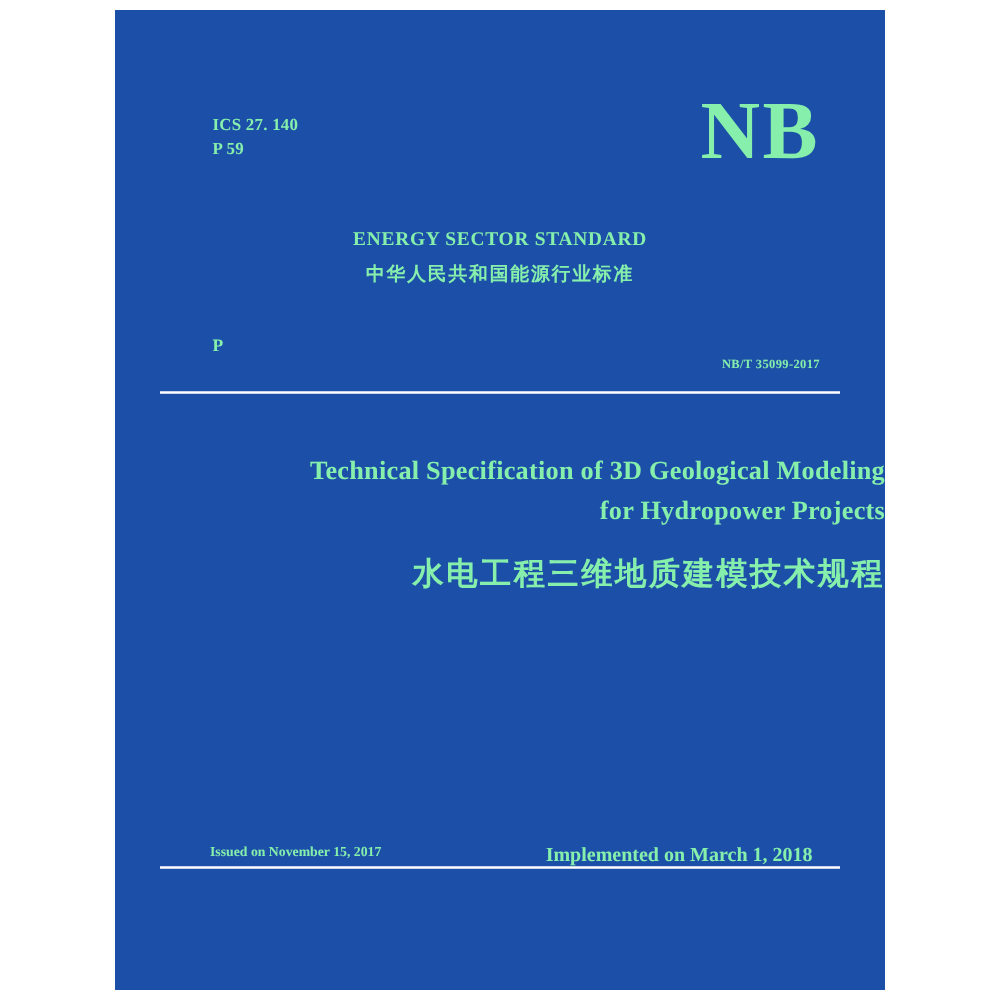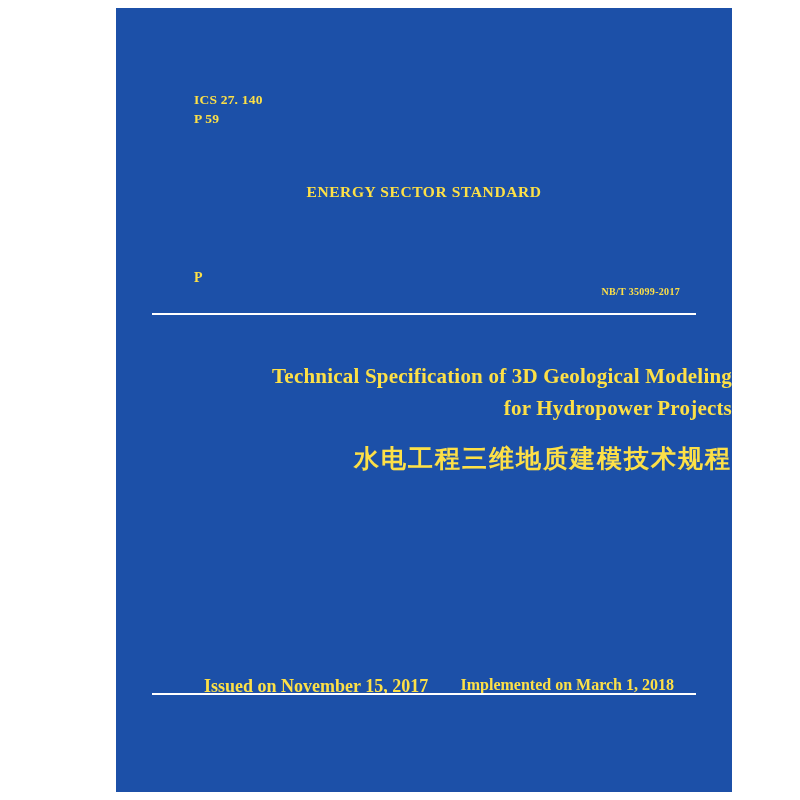--- a/index.html
+++ b/index.html
@@ -21,23 +21,22 @@
     background: #ffffff;
   }
 
   .cover {
     position: absolute;
     left: 92px;
     top: 8px;
     width: 616px;
     height: 784px;
     background: #1c50a8;
-    color: #fde047;
+    color: #86efac;
     box-sizing: border-box;
-    margin-left: 24px;
   }
 
   
   .top-block {
     position: absolute;
     left: 0;
     top: 72px;
     width: 100%;
     height: 100px;
     box-sizing: border-box;
@@ -154,23 +153,23 @@
   
   .dates {
     position: absolute;
     left: 0;
     top: 668px;
     width: 100%;
     height: 20px;
   }
   .dates .issued-on {
     position: absolute;
-    left: 88px;
+    left: 76px;
     top: 0;
-    font-size: 18px;
+    font-size: 11px;
     font-weight: bold;
   }
   .dates .implemented-on {
     position: absolute;
     right: 58px;
     top: 0;
     font-size: 16px;
     font-weight: bold;
   }
 
@@ -192,24 +191,26 @@
 
 <div class="page">
 
   <div class="cover">
 
     <div class="top-block">
       <div class="ics-list">
         <div>ICS 27. 140</div>
         <div>P 59</div>
       </div>
+      <div class="nb-logo">NB</div>
     </div>
 
     <div class="identity">
       <div class="line1">ENERGY SECTOR STANDARD</div>
+      <div class="line-cn">中华人民共和国能源行业标准</div>
     </div>
 
     <div class="code-row">
       <div class="left-code">P</div>
       <div class="right-code">NB/T 35099-2017</div>
     </div>
 
     <div class="rule rule-top"></div>
 
     <div class="title-block">

